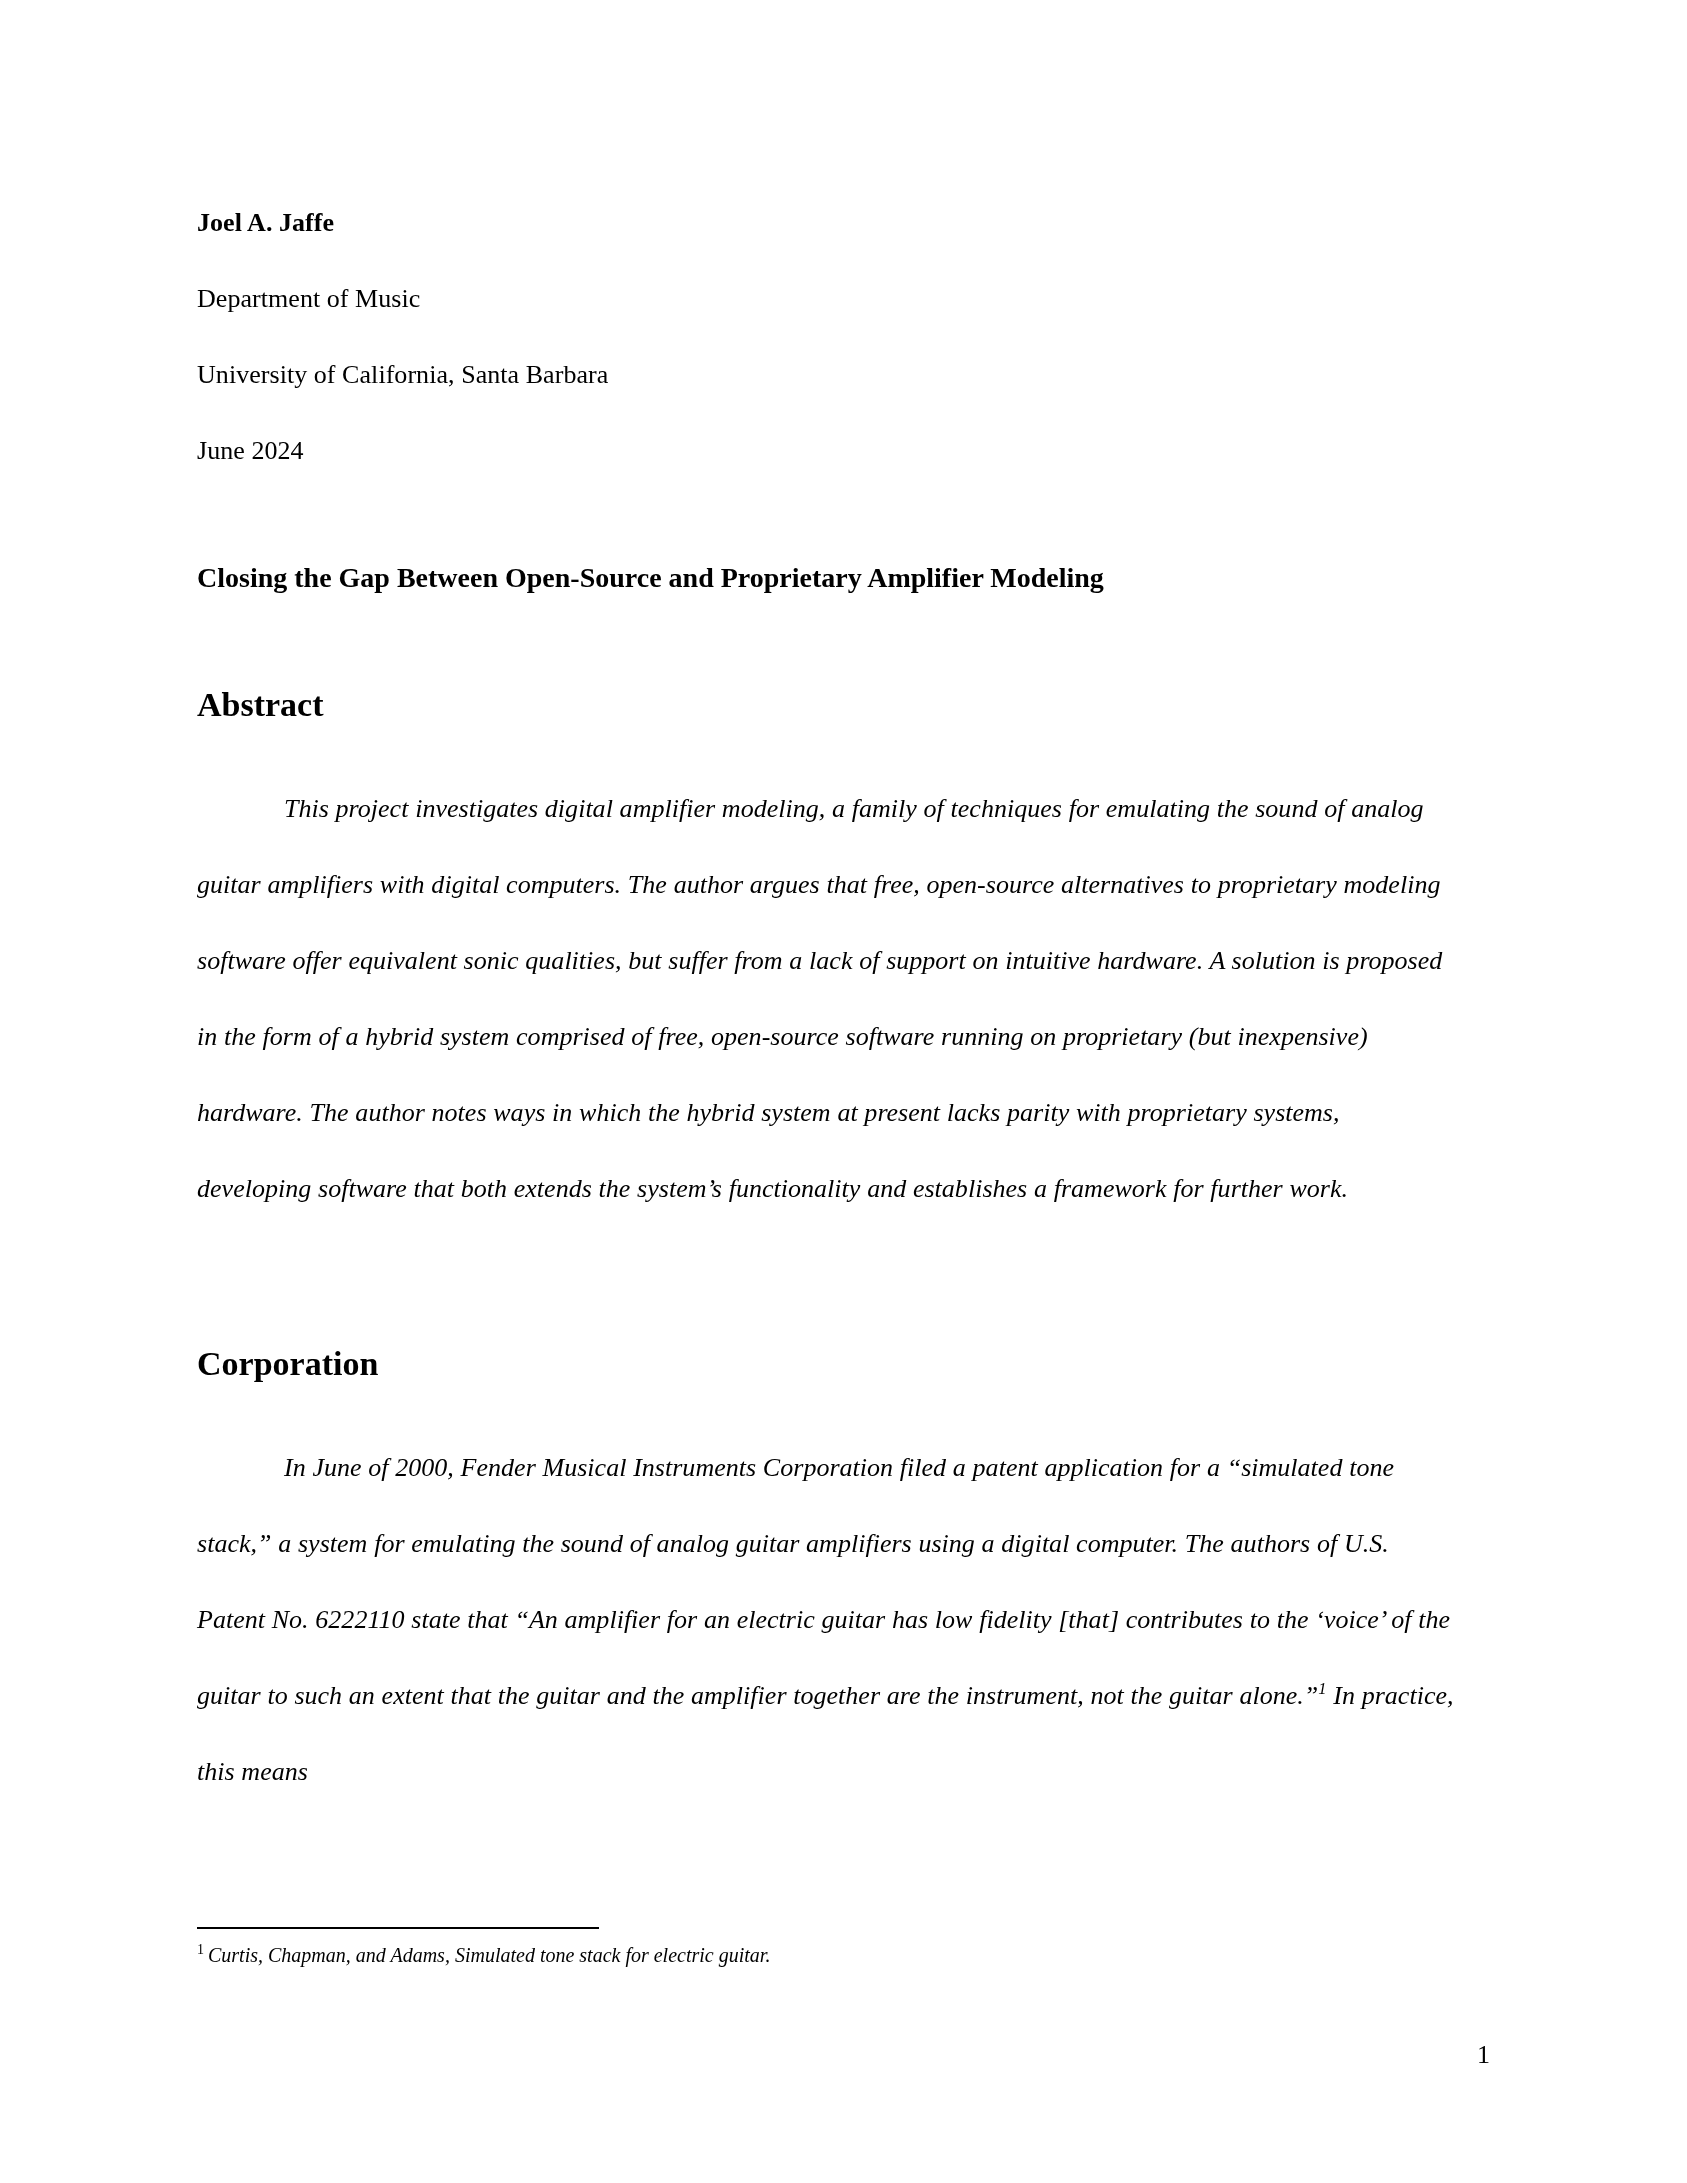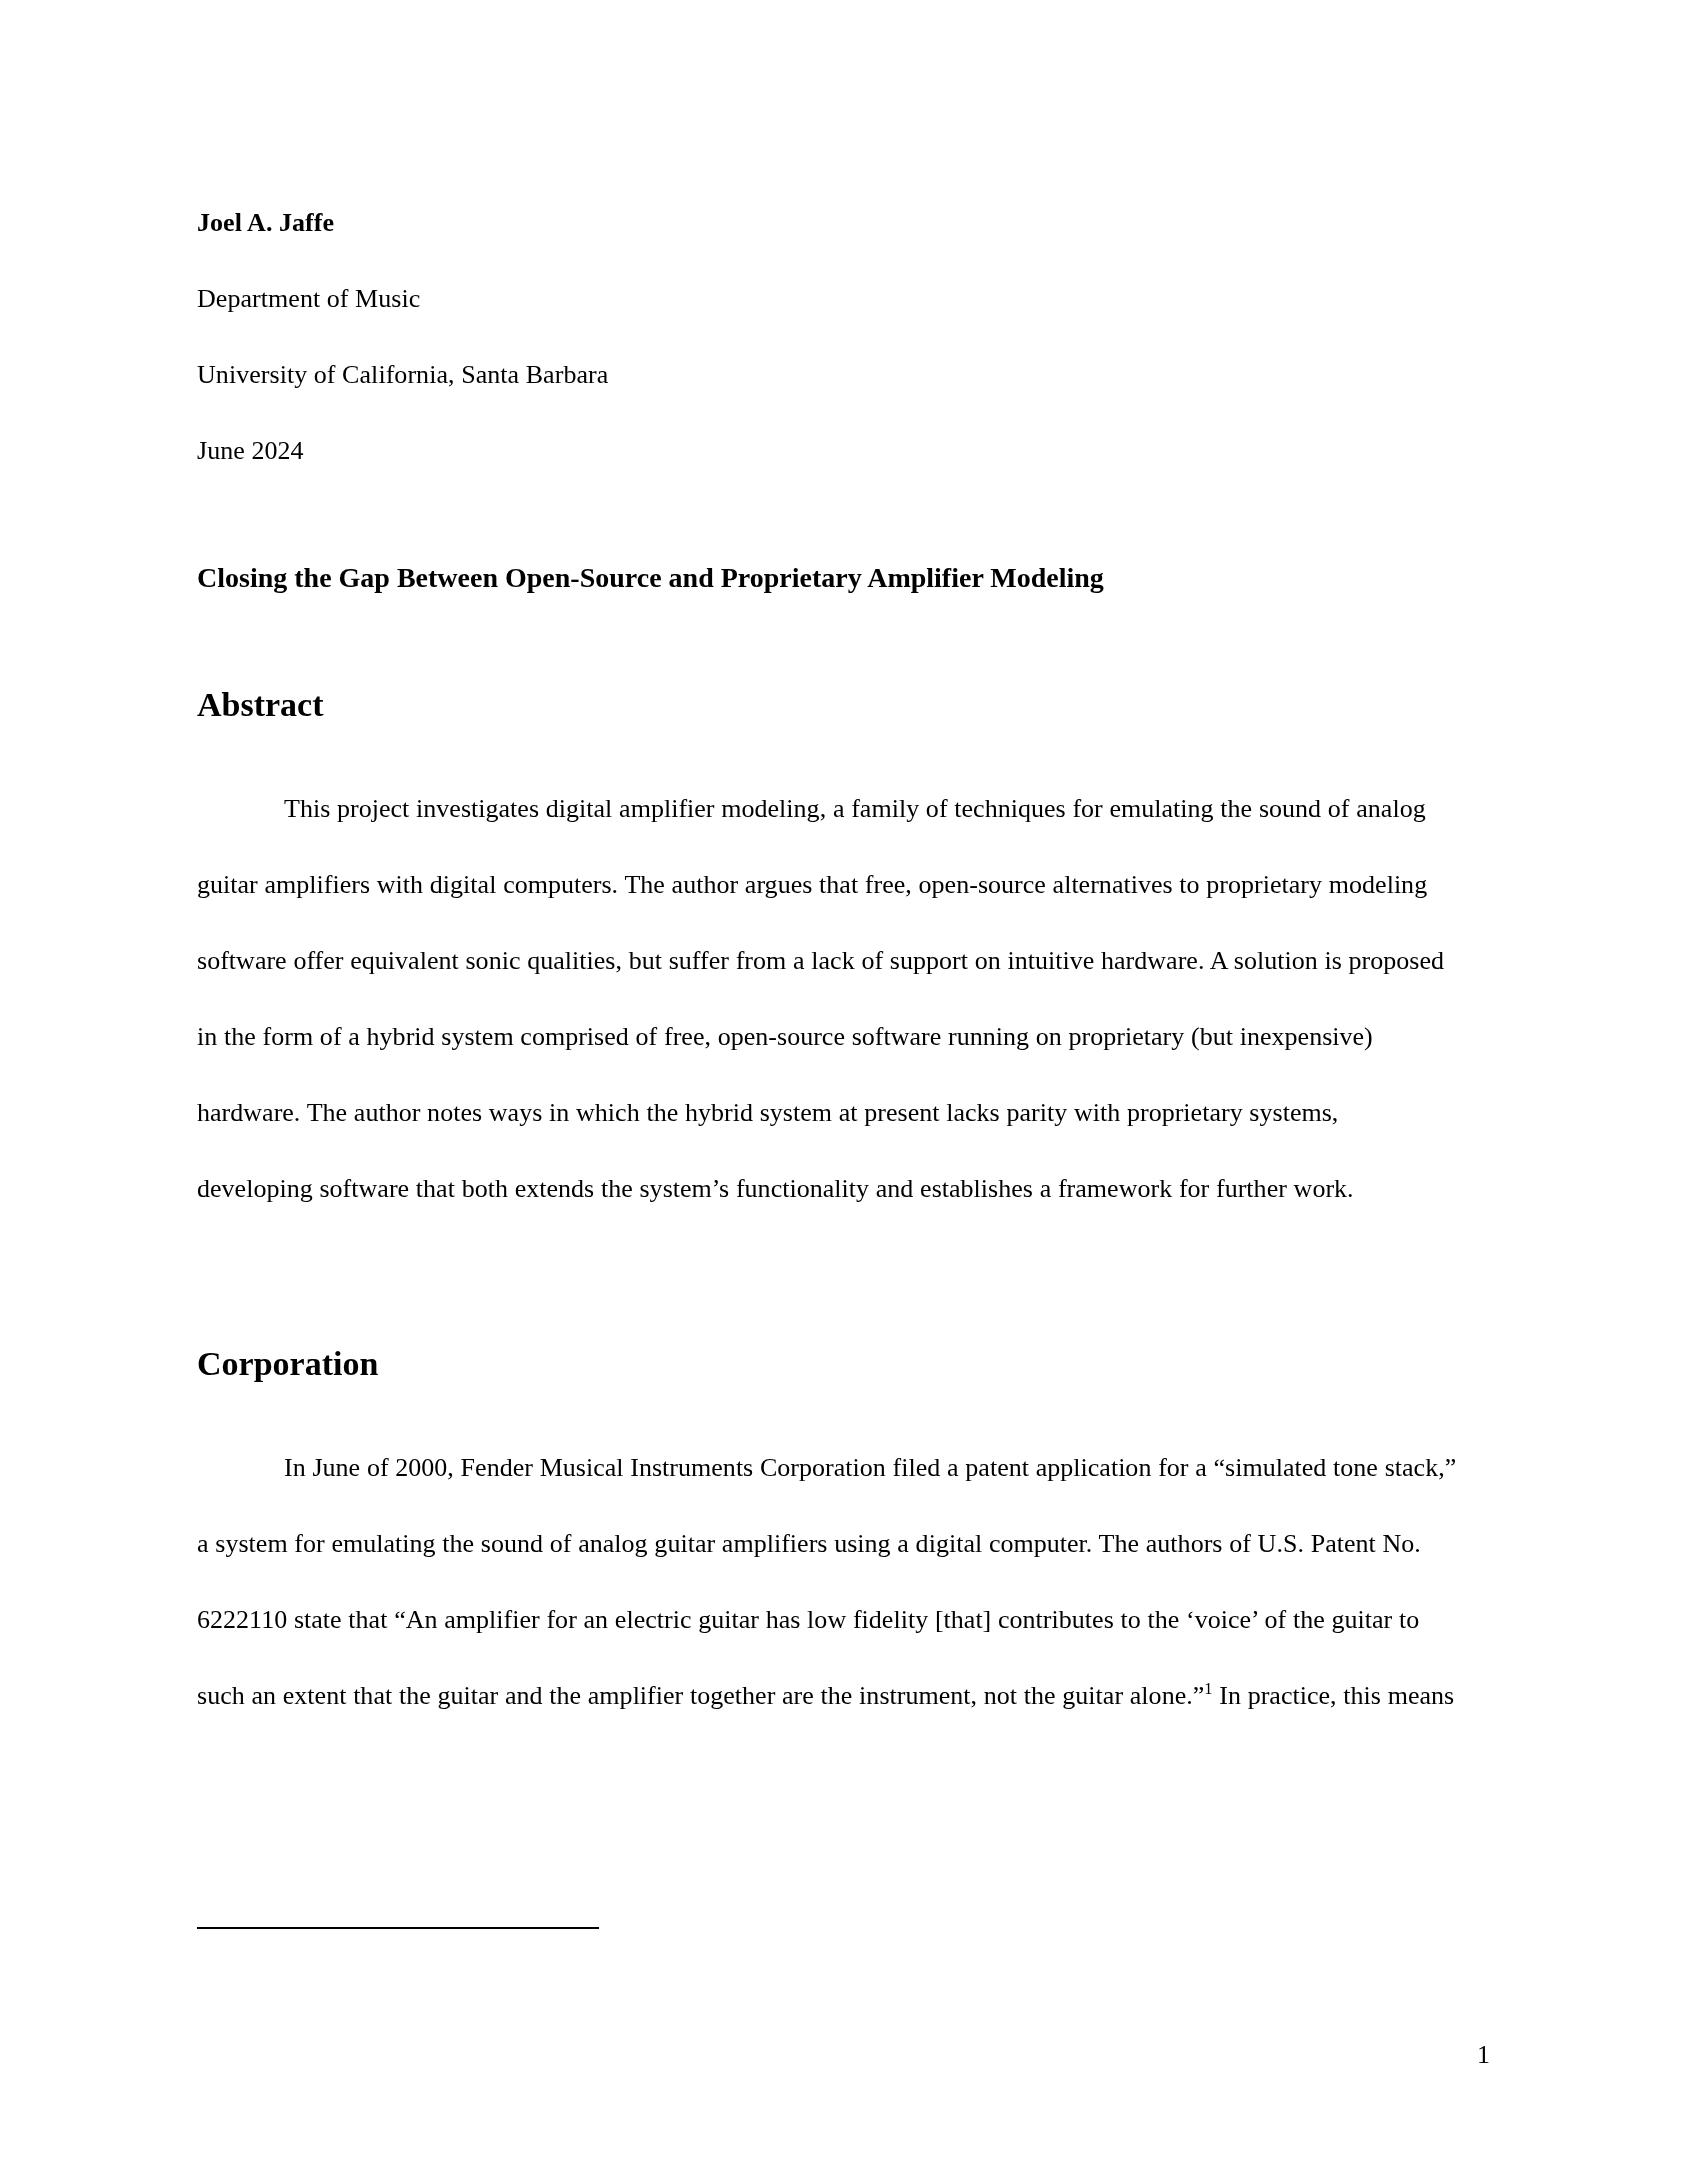--- a/index.html
+++ b/index.html
@@ -53,20 +53,21 @@
     margin-top: 99px;
   }
   
   .body-par {
     font-size: 26px;
     line-height: 76px;
     text-align: left;
     text-indent: 87px;
     letter-spacing: 0.02px;
     word-spacing: 0.2px;
+    font-style: italic;
   }
   sup.fn-ref {
     font-size: 16.4px;
     vertical-align: super;
     line-height: 0;
   }
   
   .footnote-area {
     position: absolute;
     left: 197px;
@@ -123,18 +124,19 @@
     <p class="body-par">This project investigates digital amplifier modeling, a family of techniques for emulating the sound of analog guitar amplifiers with digital computers. The author argues that free, open-source alternatives to proprietary modeling software offer equivalent sonic qualities, but suffer from a lack of support on intuitive hardware. A solution is proposed in the form of a hybrid system comprised of free, open-source software running on proprietary (but inexpensive) hardware. The author notes ways in which the hybrid system at present lacks parity with proprietary systems, developing software that both extends the system’s functionality and establishes a framework for further work.</p>
 
     <h2 class="section-heading background-heading">Corporation</h2>
 
     <p class="body-par"><span>In June of 2000, Fender Musical Instruments Corporation filed a patent application for a “simulated tone stack,” a system for emulating the sound of analog guitar amplifiers using a digital computer. The authors of U.S. Patent No. 6222110 state that “An amplifier for an electric guitar has low fidelity [that] contributes to the ‘voice’ of the guitar to such an extent that the guitar and the amplifier together are the instrument, not the guitar alone.”</span><sup class="fn-ref">1</sup><span> In practice, this means</span></p>
 
   </div>
 
   <div class="footnote-area">
     <div class="footnote-rule"></div>
+    <div class="footnote-text"><span class="fn-num">1</span><span>Curtis, Chapman, and Adams, Simulated tone stack for electric guitar.</span></div>
   </div>
 
   <div class="page-number">1</div>
 
 </div>
 
 
 </body></html>

